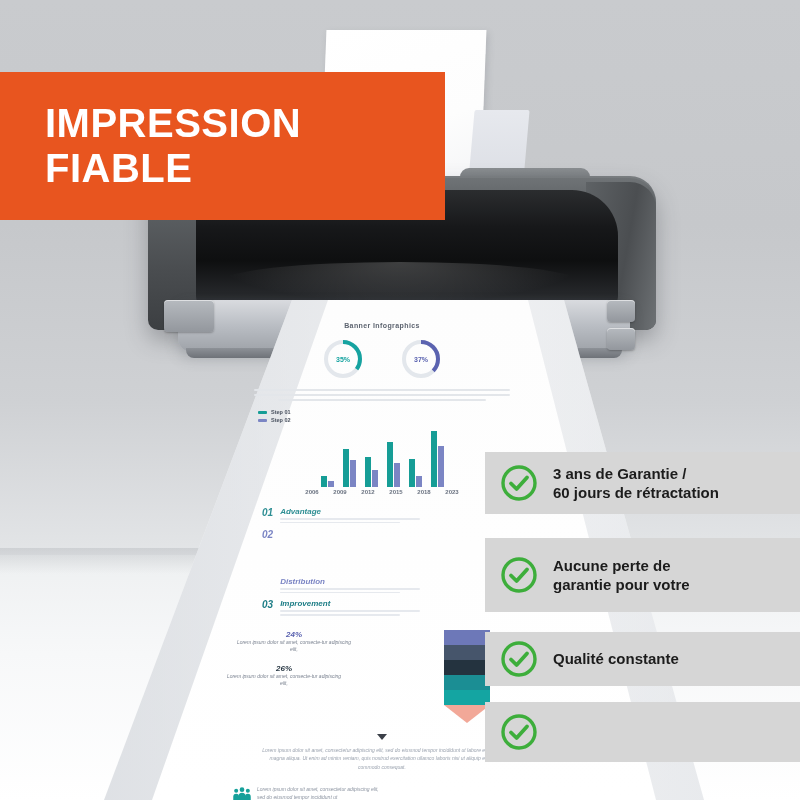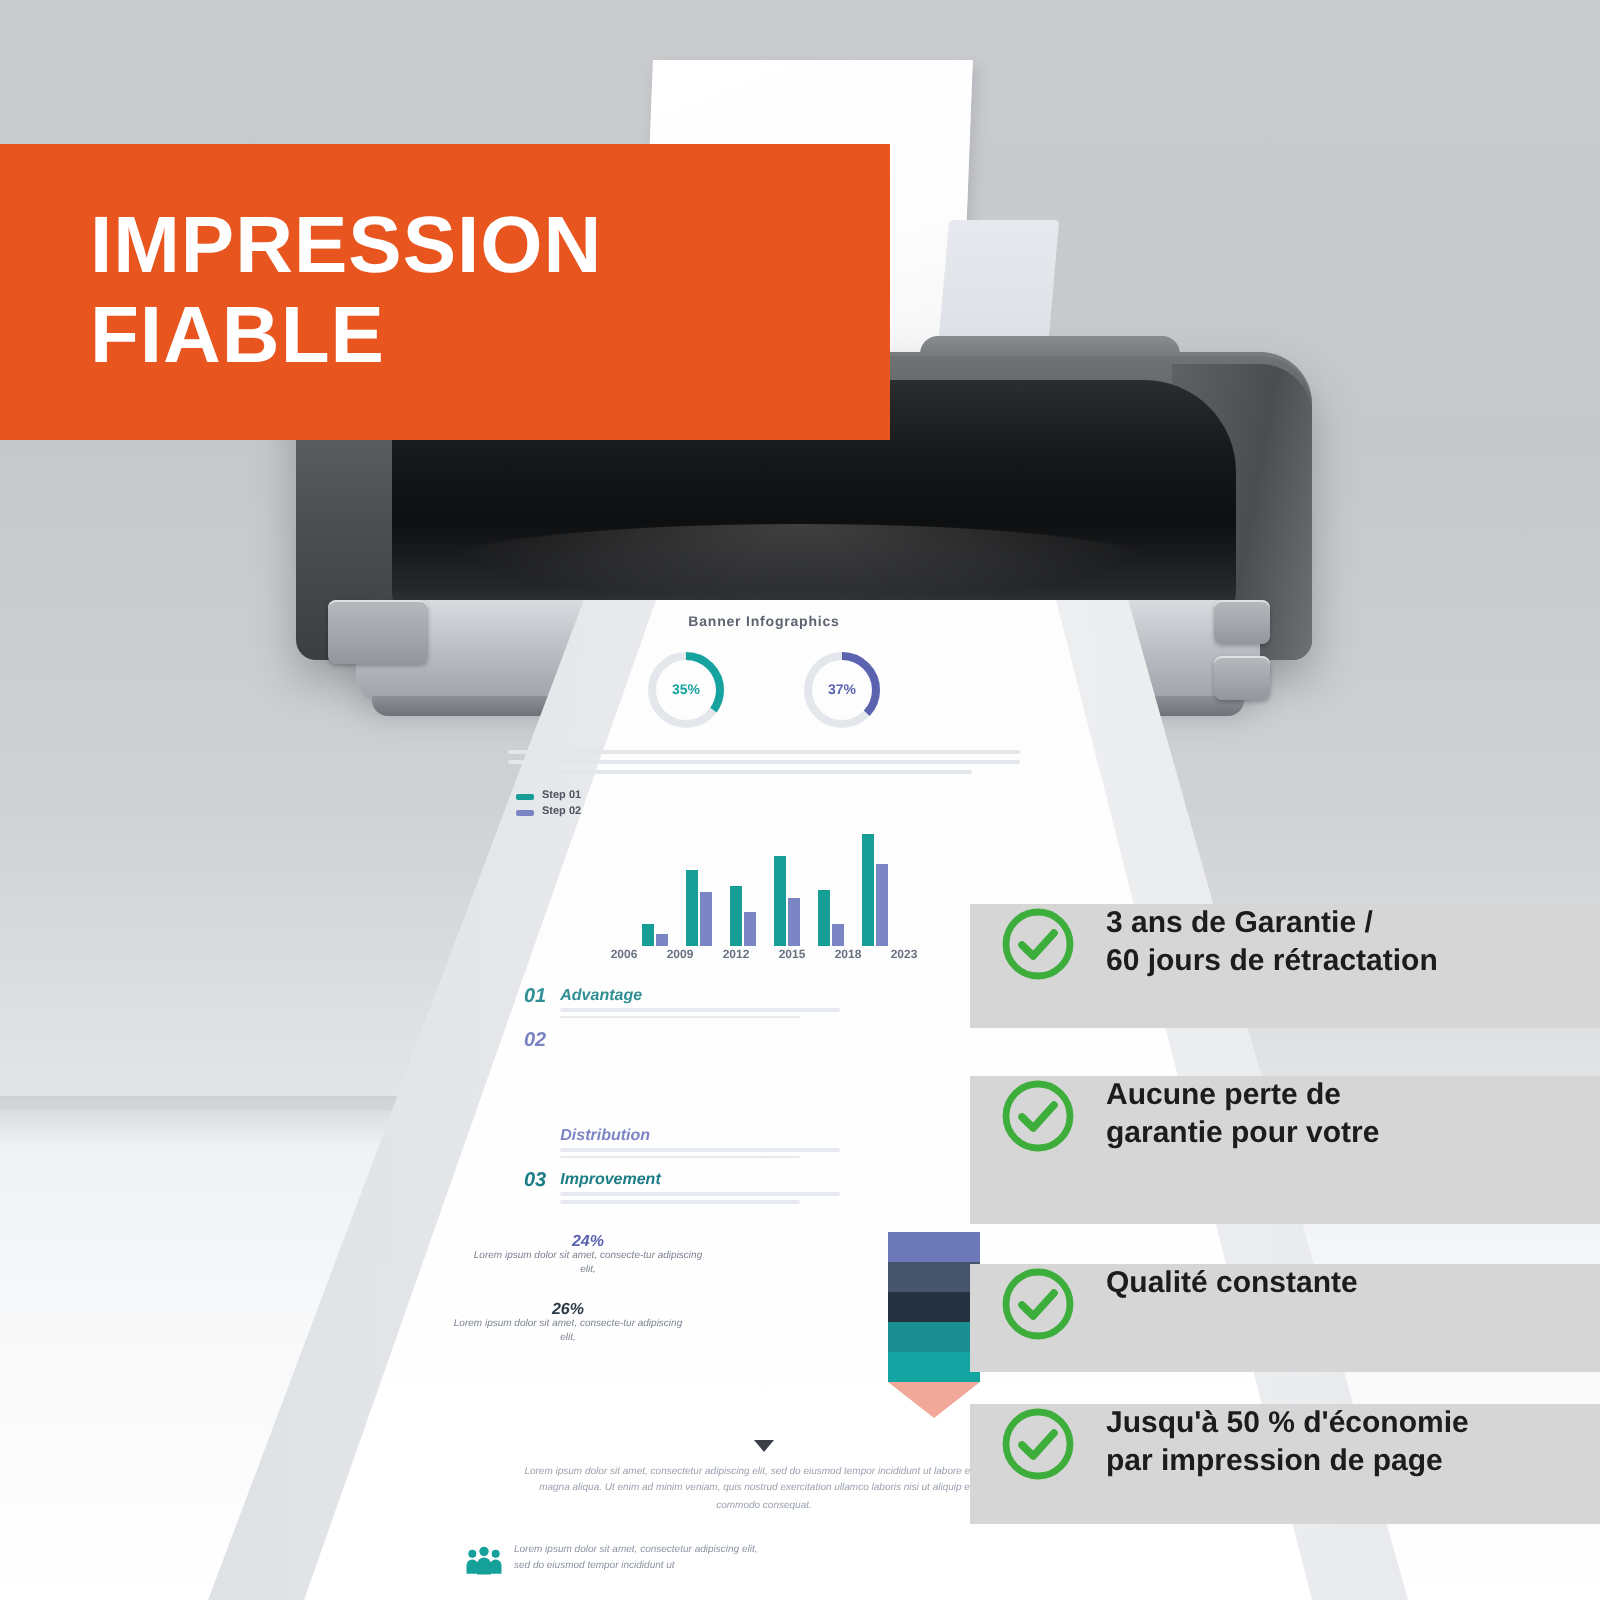--- a/index.html
+++ b/index.html
@@ -33,21 +33,21 @@
     clip-path:polygon(36.5% 0%, 70.5% 0%, 88% 100%, 13% 100%);
     box-shadow:0 0 14px rgba(120,125,135,.10);}
   .outsheet-shade{position:absolute;left:0;top:300px;width:800px;height:500px;
     clip-path:polygon(36.5% 0%, 41% 0%, 19% 100%, 13% 100%);
     background:linear-gradient(90deg,rgba(205,209,215,.75),rgba(255,255,255,0));}
   .outsheet-shade-r{position:absolute;left:0;top:300px;width:800px;height:500px;
     clip-path:polygon(66% 0%, 70.5% 0%, 88% 100%, 82% 100%);
     background:linear-gradient(270deg,rgba(208,212,218,.55),rgba(255,255,255,0));}
 
   
-  .paper-content{position:absolute;left:232px;top:308px;width:300px;height:470px;
+  .paper-content{position:absolute;left:232px;top:322px;width:300px;height:470px;
     transform-origin:50% 0%;}
 
   
   .pr-body{position:absolute;left:148px;top:178px;width:508px;height:152px;
     background:linear-gradient(180deg,#6f7376 0%,#5b5f62 22%,#4a4d50 60%,#3c3f42 100%);
     border-radius:14px 26px 10px 10px;
     box-shadow:0 10px 22px rgba(60,63,68,.35);}
   .pr-lid{position:absolute;left:148px;top:176px;width:508px;height:36px;
     background:linear-gradient(180deg,#7c8083 0%,#686c70 100%);
     border-radius:14px 26px 0 0;}
@@ -78,21 +78,21 @@
 
   
   .banner{position:absolute;left:0;top:72px;width:445px;height:148px;
     background:#e8551f;display:flex;flex-direction:column;justify-content:center;
     padding-left:45px;box-sizing:border-box;}
   .banner-line{color:#fff;font-weight:bold;font-size:40px;line-height:1.12;
     letter-spacing:.5px;}
 
   
   .feat{position:absolute;left:485px;width:315px;background:#d6d6d6;
-    display:flex;align-items:flex-start;box-sizing:border-box;padding:0 10px 0 14px;}
+    display:flex;align-items:center;box-sizing:border-box;padding:0 10px 0 14px;}
   .feat.f1{top:452px;height:62px;}
   .feat.f2{top:538px;height:74px;}
   .feat.f3{top:632px;height:54px;}
   .feat.f4{top:702px;height:60px;}
   .chk{width:40px;height:40px;flex:0 0 40px;margin-right:14px;}
   .feat-txt{color:#1c1c1c;font-weight:bold;font-size:15px;line-height:1.28;}
 
   
   .pi-title{text-align:center;font-size:7px;font-weight:bold;color:#5d6470;letter-spacing:.4px;}
   .donut-row{display:flex;justify-content:center;gap:34px;margin-top:8px;}
@@ -353,19 +353,15 @@
     <div class="feat-txt">
       <div>Qualité constante</div>
     </div>
   </div>
 
   <div class="feat f4">
     <svg class="chk" viewBox="0 0 40 40">
       <circle cx="20" cy="20" r="16" fill="none" stroke="#3dae3b" stroke-width="3.4"></circle>
       <path d="M12 20.5 L17.6 26 L28 14.5" fill="none" stroke="#3dae3b" stroke-width="3.8" stroke-linecap="round" stroke-linejoin="round"></path>
     </svg>
-    <div class="feat-txt">
-      <div>Jusqu'à 50 % d'économie</div>
-      <div>par impression de page</div>
-    </div>
   </div>
 
 </div>
 
 </body></html>

